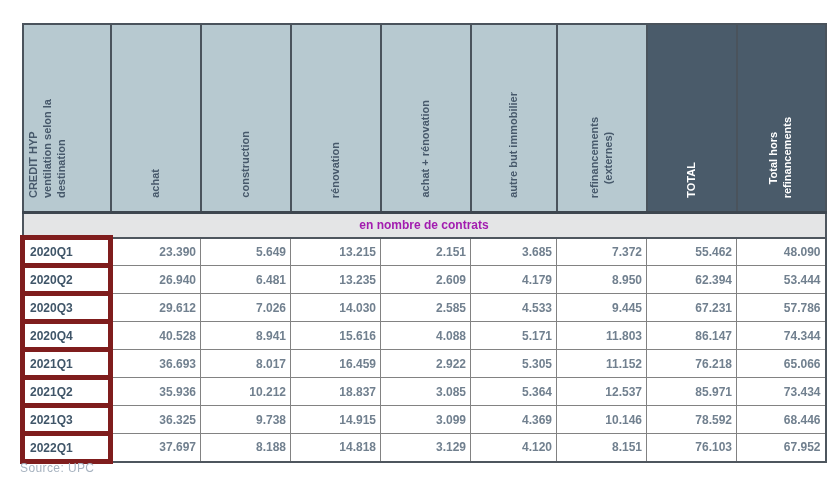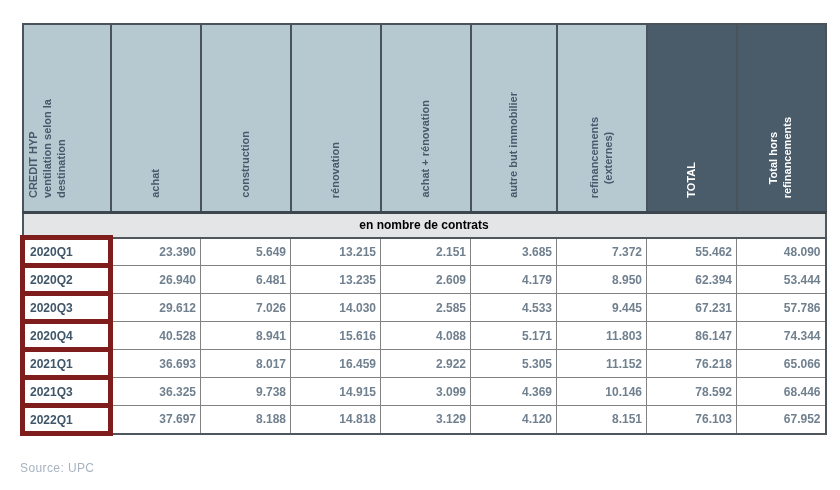--- a/index.html
+++ b/index.html
@@ -28,21 +28,21 @@
     font-weight:bold;font-size:11px;line-height:1.25;
     color:#47596b;
     margin-bottom:9px;
   }
   th.head.corner .vtext{margin-left:3px;}
   th.head.dark .vtext{color:#ffffff;}
 
   
   td.band{
     background:#e4e5e6;height:21px;text-align:center;
-    font-weight:bold;font-size:12px;color:#000000;
+    font-weight:bold;font-size:12px;color:#a21caf;
     border:2px solid #4e565e;border-top:1px solid #8a8a8a;
     padding:0;
   }
 
   
   td.rowlabel{
     height:23px;background:#ffffff;border:5px solid #7f1d1d;
     font-weight:bold;font-size:12px;color:#3f5568;
     text-align:left;padding:0 2px 0 5px;
   }
@@ -146,20 +146,31 @@
           <td class="val">36.693</td>
           <td class="val">8.017</td>
           <td class="val">16.459</td>
           <td class="val">2.922</td>
           <td class="val">5.305</td>
           <td class="val">11.152</td>
           <td class="val">76.218</td>
           <td class="val">65.066</td>
         </tr>
         <tr>
+          <td class="rowlabel">2021Q2</td>
+          <td class="val">35.936</td>
+          <td class="val">10.212</td>
+          <td class="val">18.837</td>
+          <td class="val">3.085</td>
+          <td class="val">5.364</td>
+          <td class="val">12.537</td>
+          <td class="val">85.971</td>
+          <td class="val">73.434</td>
+        </tr>
+        <tr>
           <td class="rowlabel">2021Q3</td>
           <td class="val">36.325</td>
           <td class="val">9.738</td>
           <td class="val">14.915</td>
           <td class="val">3.099</td>
           <td class="val">4.369</td>
           <td class="val">10.146</td>
           <td class="val">78.592</td>
           <td class="val">68.446</td>
         </tr>

